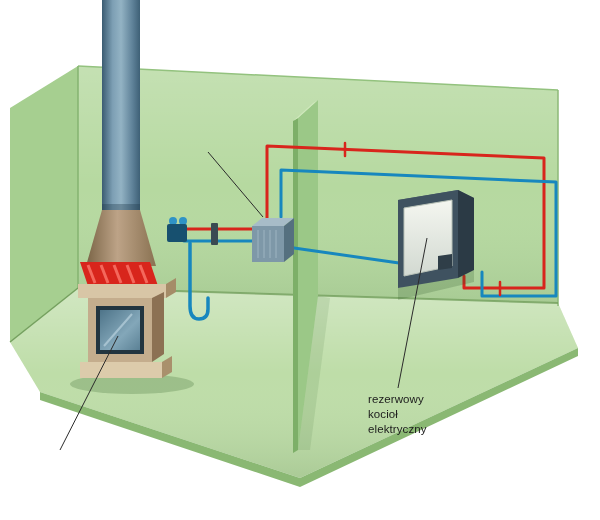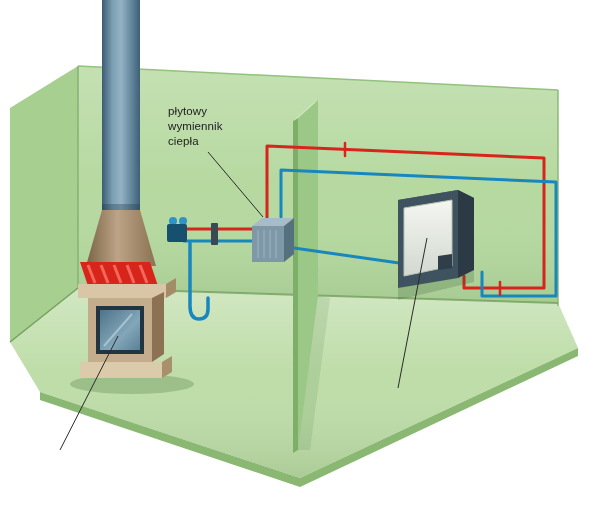--- a/index.html
+++ b/index.html
@@ -139,16 +139,16 @@
       <polygon points="438,256 452,254 452,268 438,270" fill="#2f3e48"></polygon>
     </g>
 
     <g stroke="#2b2b2b" stroke-width="1">
       <line x1="208" y1="152" x2="263" y2="217" stroke="#2b2b2b"></line>
       <line x1="398" y1="388" x2="427" y2="238" stroke="#2b2b2b"></line>
       <line x1="60" y1="450" x2="118" y2="336" stroke="#2b2b2b"></line>
     </g>
   </svg>
 
-  <div class="diagram-label" style="left:168px;top:104px;width:110px;">płytowy
-wymiennik
-ciepła</div>
+  <div class="diagram-label" style="left:368px;top:392px;width:110px;">rezerwowy
+kocioł
+elektryczny</div>
 </div>
 
 </body></html>

